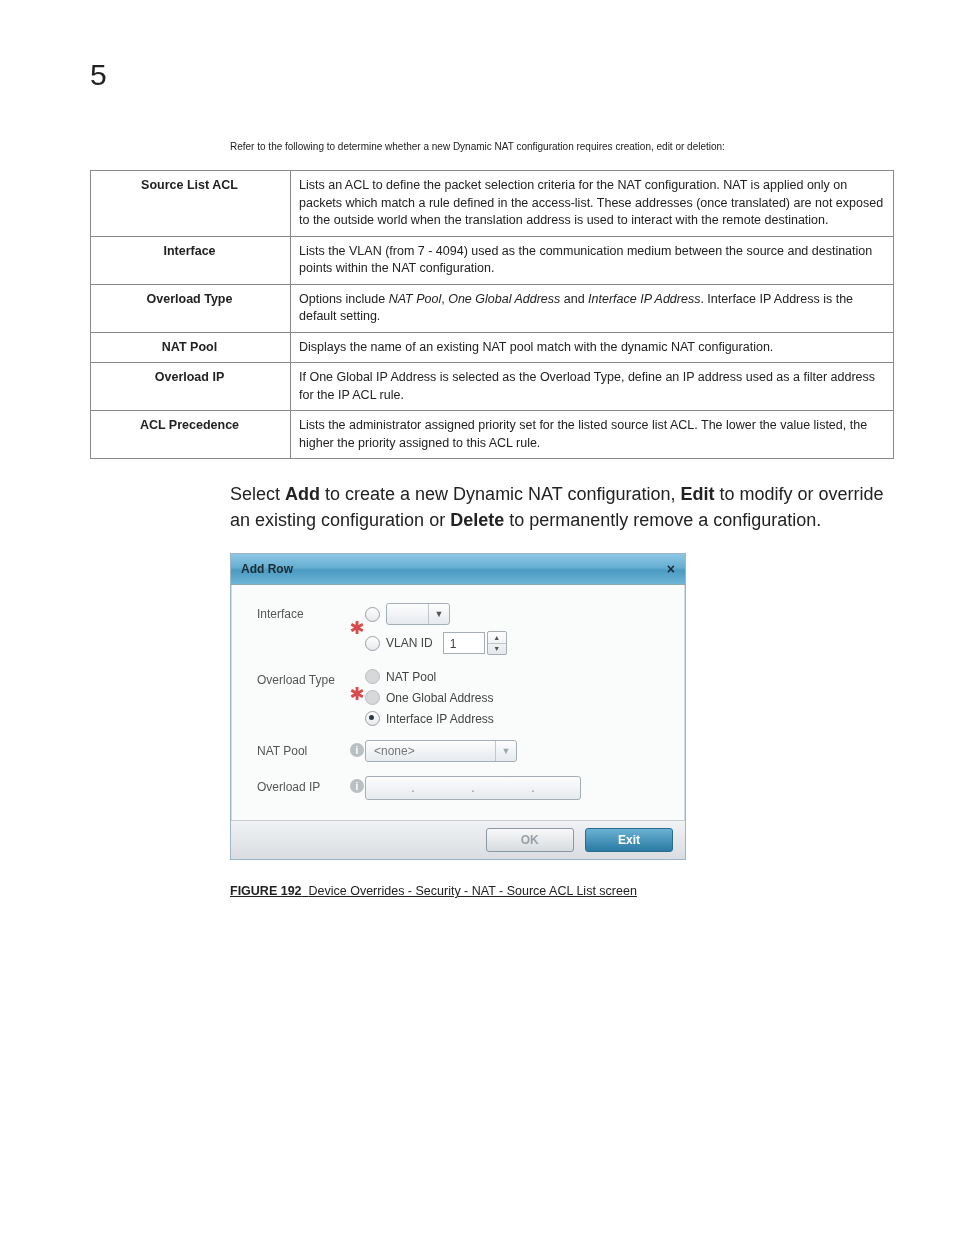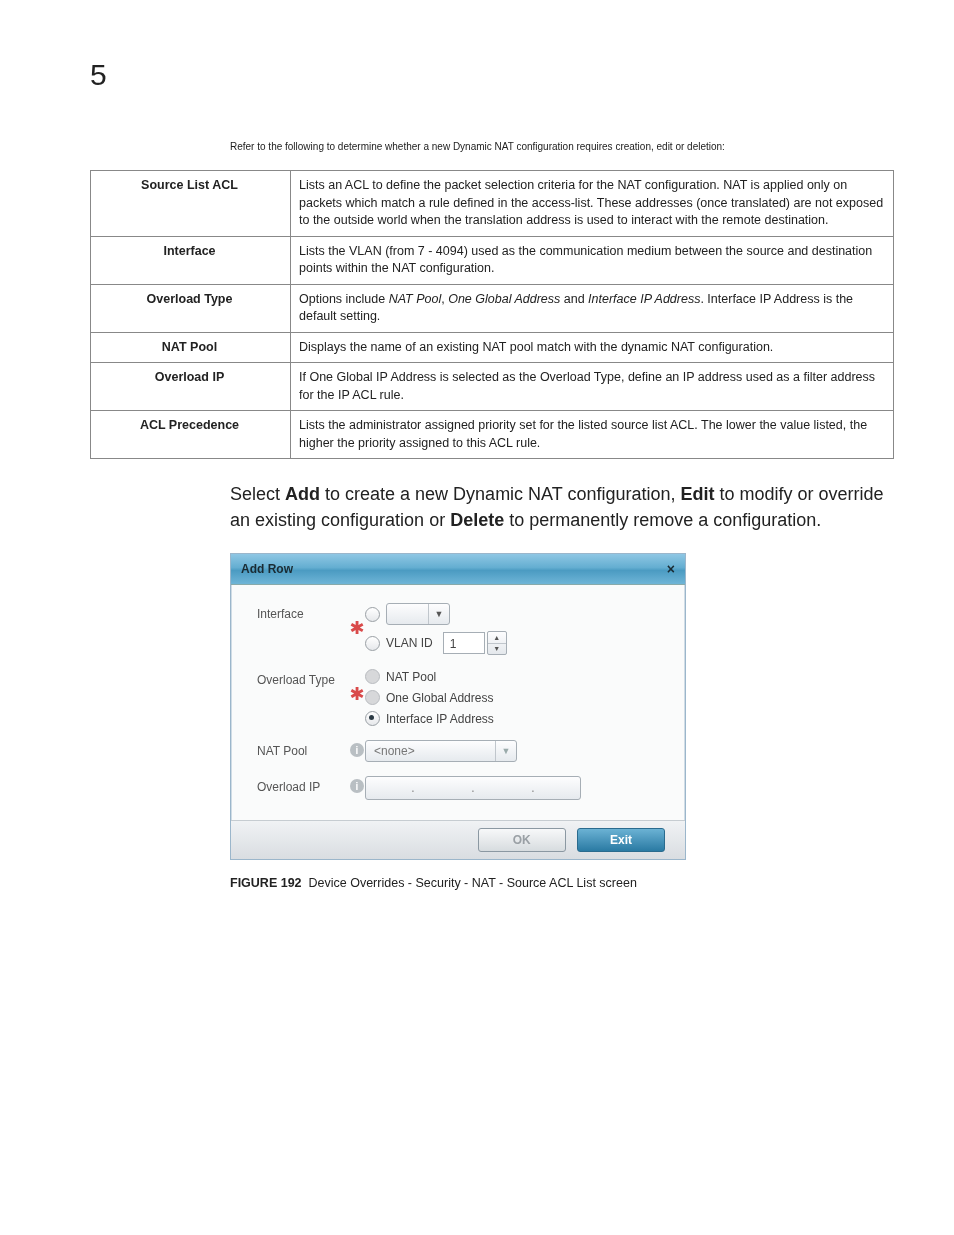--- a/index.html
+++ b/index.html
@@ -184,40 +184,41 @@
     height:22px;
     background:linear-gradient(#fdfdfe,#e6eaee);
     align-items:center;
     color:#888;
     padding:0 2px;
   }
   .ipbox span{width:30px;text-align:center;}
   .dlg-footer{
     background:linear-gradient(#f0f2f4,#d9dde1);
     border-top:1px solid #c6ccd1;
-    padding:7px 20px;
+    padding:7px 12px;
     text-align:right;
   }
   .btn{
     display:inline-block;
     min-width:62px;
     padding:4px 12px;
     font-size:12px;
     font-weight:bold;
     border:1px solid #8b98a2;
     border-radius:3px;
     margin-left:8px;
     text-align:center;
   }
   .btn-ok{background:linear-gradient(#f7f8f9,#d7dcdf);color:#9aa0a5;}
   .btn-exit{background:linear-gradient(#6bb2d4,#2a7aa3);color:#fff;border-color:#2a6b8e;}
   .figcap{
     margin-left:140px;
-    margin-top:16px;
+    margin-top:24px;
     font-size:12.5px;
+    text-decoration:underline;
   }
   .figcap b{font-weight:bold;}
   .opt-line{display:flex;align-items:center;margin-bottom:6px;}
   .dd-nat{width:152px;}
 </style>
 </head>
 <body>
 
 <div class="page">
   <div class="chapter-num">5</div>

